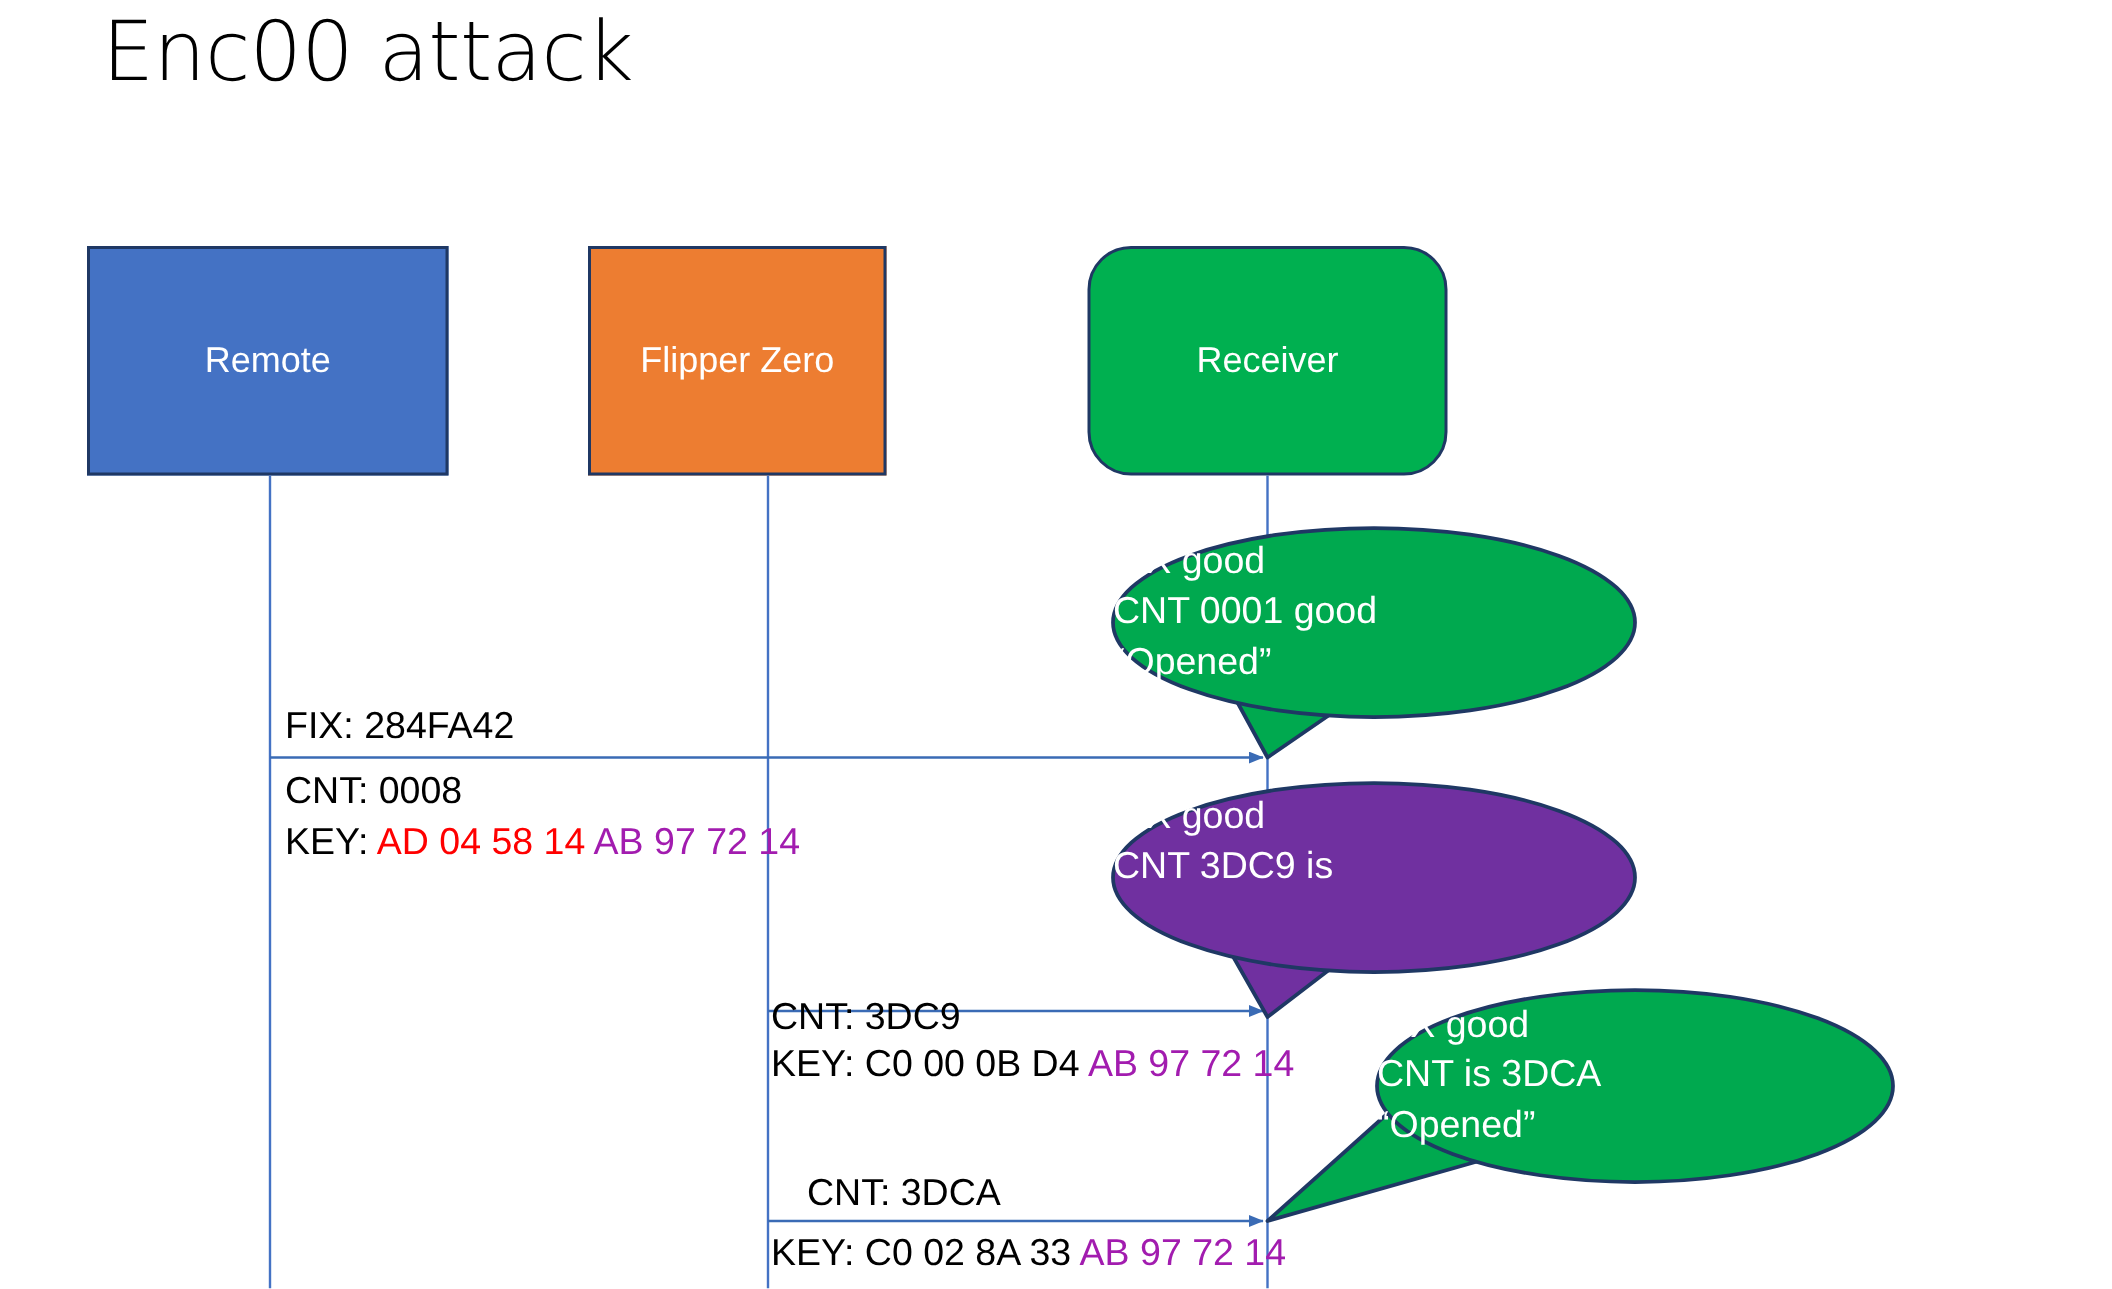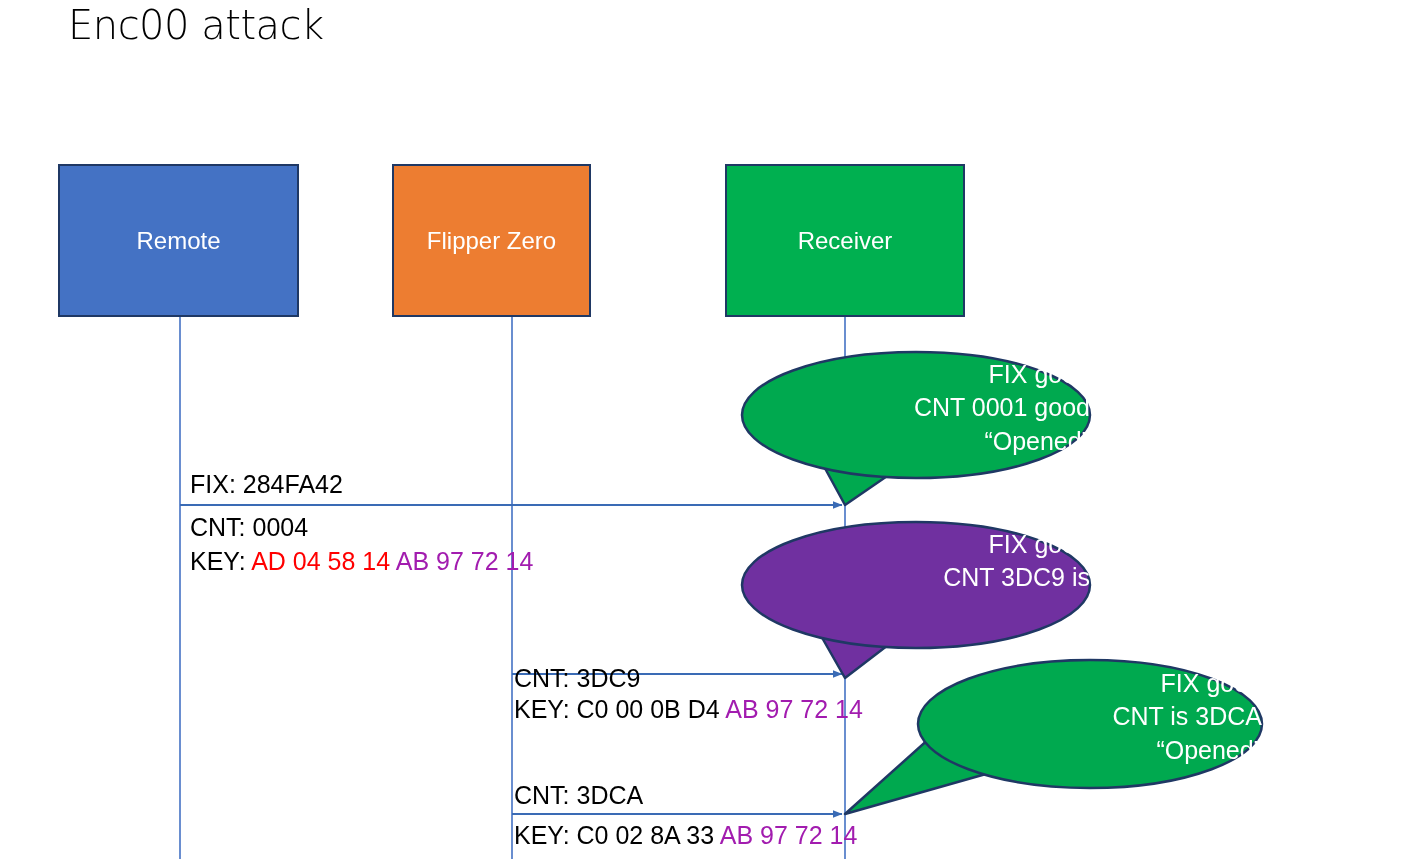--- a/index.html
+++ b/index.html
@@ -18,21 +18,21 @@
     position: absolute;
     left: 0; top: 0;
     width: 1408px;
     height: 859px;
     background: #ffffff;
   }
   #title {
     position: absolute;
     left: 68px;
     top: 2px;
-    font-size: 40px;
+    font-size: 55px;
     font-weight: 300;
     color: #000000;
     letter-spacing: -0.5px;
     white-space: nowrap;
     font-family: "DejaVu Sans", sans-serif;
   }
   .actor-box {
     position: absolute;
     box-sizing: border-box;
     border: 2px solid #1F3864;
@@ -61,42 +61,42 @@
     white-space: nowrap;
     line-height: 1.12;
     font-family: "Liberation Sans", sans-serif;
   }
   .hex-red { color: #FF0000; margin-top: 44px; }
   .hex-green { color: #a21caf; }
   .bubble-text {
     position: absolute;
     color: #ffffff;
     font-size: 25px;
-    text-align: right;
+    text-align: left;
     line-height: 1.33;
     font-family: "Liberation Sans", sans-serif;
     white-space: nowrap;
   }
 </style>
 </head>
 <body>
 
 <div id="slide">
 
   <div id="title">Enc00 attack</div>
 
   <div class="actor-box" style="left:58px; top:164px; width:241px; height:153px; background:#4472C4;">
     <span class="actor-label">Remote</span>
   </div>
 
   <div class="actor-box" style="left:392px; top:164px; width:199px; height:153px; background:#ED7D31;">
     <span class="actor-label">Flipper Zero</span>
   </div>
 
-  <div class="actor-box" style="left:725px; top:164px; width:240px; height:153px; background:#00B050;">
+  <div class="actor-box" style="left:725px; top:164px; width:240px; height:153px; background:#00B050;border-radius:29px;">
     <span class="actor-label">Receiver</span>
   </div>
 
   <svg id="svg-layer" viewBox="0 0 1408 859" xmlns="http://www.w3.org/2000/svg">
     <defs>
       <marker id="arrowblue" markerWidth="10" markerHeight="8" refX="9.5" refY="4" orient="auto" markerUnits="userSpaceOnUse">
         <path d="M0,0 L10,4 L0,8 z" fill="#3A6BB5"></path>
       </marker>
     </defs>
 
@@ -119,33 +119,33 @@
     </g>
 
     <g>
       <path d="M 950 720 L 845 814 L 1000 770 Z" fill="#00A94F" stroke="#1F3864" stroke-width="2.5" stroke-linejoin="round"></path>
       <ellipse cx="1090" cy="724" rx="172" ry="64" fill="#00A94F" stroke="#1F3864" stroke-width="2.5"></ellipse>
     </g>
   </svg>
 
   <div class="msg-text" style="left:190px; top:470px;text-align:center;">FIX: 284FA42</div>
 
-  <div class="msg-text" style="left:190px; top:513px;">CNT: 0004</div>
+  <div class="msg-text" style="left:190px; top:513px;">CNT: 0008</div>
 
   <div class="msg-text" style="left:190px; top:547px;">
     <span>KEY: </span><span class="hex-red">AD 04 58 14 </span><span class="hex-green">AB 97 72 14</span>
   </div>
 
   <div class="msg-text" style="left:514px; top:664px;">CNT: 3DC9</div>
 
   <div class="msg-text" style="left:514px; top:681px;margin-top:14px;">
     <span>KEY: C0 00 0B D4 </span><span class="hex-green">AB 97 72 14</span>
   </div>
 
-  <div class="msg-text" style="left:514px; top:781px;">CNT: 3DCA</div>
+  <div class="msg-text" style="left:514px; top:781px;padding-left:24px;">CNT: 3DCA</div>
 
   <div class="msg-text" style="left:514px; top:821px;">
     <span>KEY: C0 02 8A 33 </span><span class="hex-green">AB 97 72 14</span>
   </div>
 
   <div class="bubble-text" style="left:742px; top:358px; width:348px;">
     <div>FIX good</div>
     <div>CNT 0001 good</div>
     <div>“Opened”</div>
   </div>

